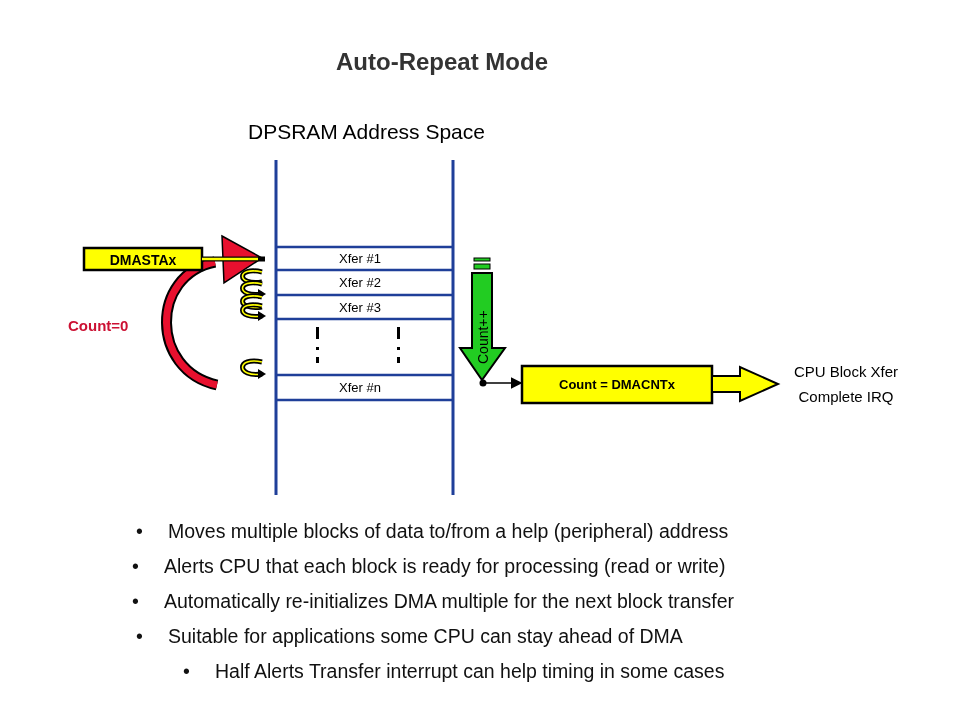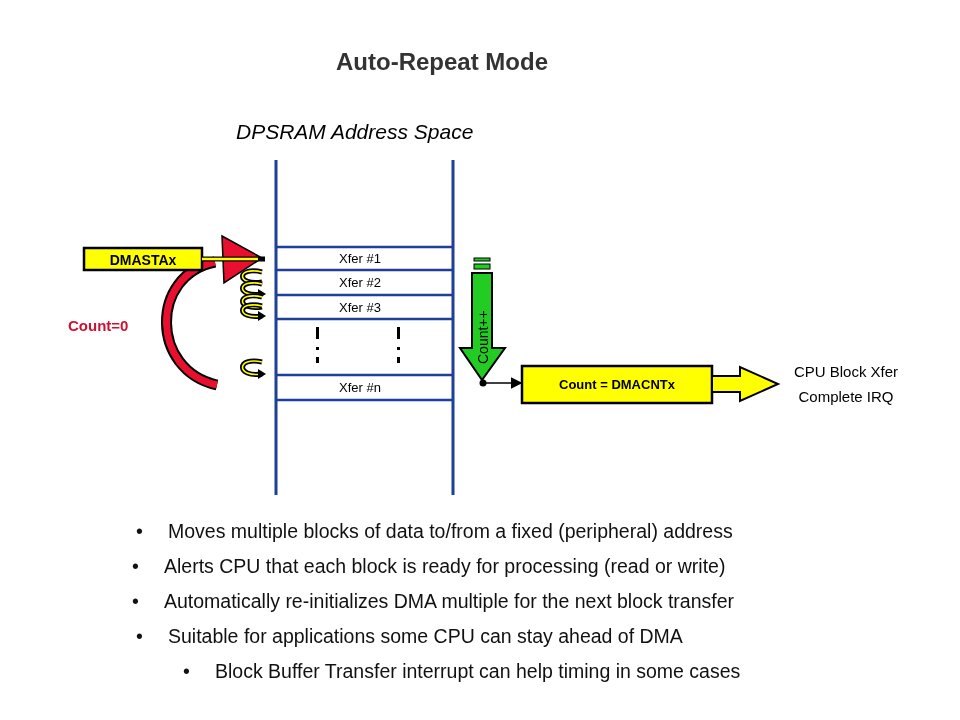--- a/index.html
+++ b/index.html
@@ -1,21 +1,21 @@
 <!DOCTYPE html>
 <html><head>
 <meta charset="utf-8">
 <style>
   html, body { margin: 0; padding: 0; background: #ffffff; }
   body { width: 960px; height: 720px; position: relative; overflow: hidden;
          font-family: "Liberation Sans", sans-serif; color: #000; }
   .abs { position: absolute; }
   #title { left: 0; width: 884px; top: 48px; text-align: center; font-weight: bold;
            font-size: 24px; color: #333333; }
-  #subtitle { left: 236px; top: 120px; font-size: 21px; color: #000; font-style: italic; }
+  #subtitle { left: 248px; top: 120px; font-size: 21px; color: #000; }
   svg#diagram { position: absolute; left: 0; top: 0; }
   .xfer-label { font-size: 13px; }
   .bullets { position: absolute; left: 0; top: 512px; width: 960px; }
   .bullet { position: absolute; font-size: 19.5px; white-space: nowrap; color: #111; }
   .bullet .dot { position: absolute; left: -32px; }
 </style>
 </head>
 <body>
 
 <div id="title" class="abs">Auto-Repeat Mode</div>
@@ -105,31 +105,31 @@
     <polygon points="712,376 740,376 740,367 778,384 740,401 740,392 712,392" fill="#ffff00" stroke="#000" stroke-width="2"></polygon>
   </g>
 
   <text x="846" y="377" text-anchor="middle" font-size="15">CPU Block Xfer</text>
   <text x="846" y="402" text-anchor="middle" font-size="15">Complete IRQ</text>
 </svg>
 
 <div class="bullets">
   <div class="bullet" style="left:168px; top:8px;">
     <span class="dot">•</span>
-    <span>Moves multiple blocks of data to/from a fixed (peripheral) address</span>
+    <span>Moves multiple blocks of data to/from a help (peripheral) address</span>
   </div>
   <div class="bullet" style="left:164px; top:43px;">
     <span class="dot">•</span>
     <span>Alerts CPU that each block is ready for processing (read or write)</span>
   </div>
   <div class="bullet" style="left:164px; top:78px;">
     <span class="dot">•</span>
     <span>Automatically re-initializes DMA multiple for the next block transfer</span>
   </div>
   <div class="bullet" style="left:168px; top:113px;">
     <span class="dot">•</span>
     <span>Suitable for applications some CPU can stay ahead of DMA</span>
   </div>
   <div class="bullet" style="left:215px; top:148px;">
     <span class="dot">•</span>
-    <span>Block Buffer Transfer interrupt can help timing in some cases</span>
+    <span>Half Alerts Transfer interrupt can help timing in some cases</span>
   </div>
 </div>
 
 </body></html>

